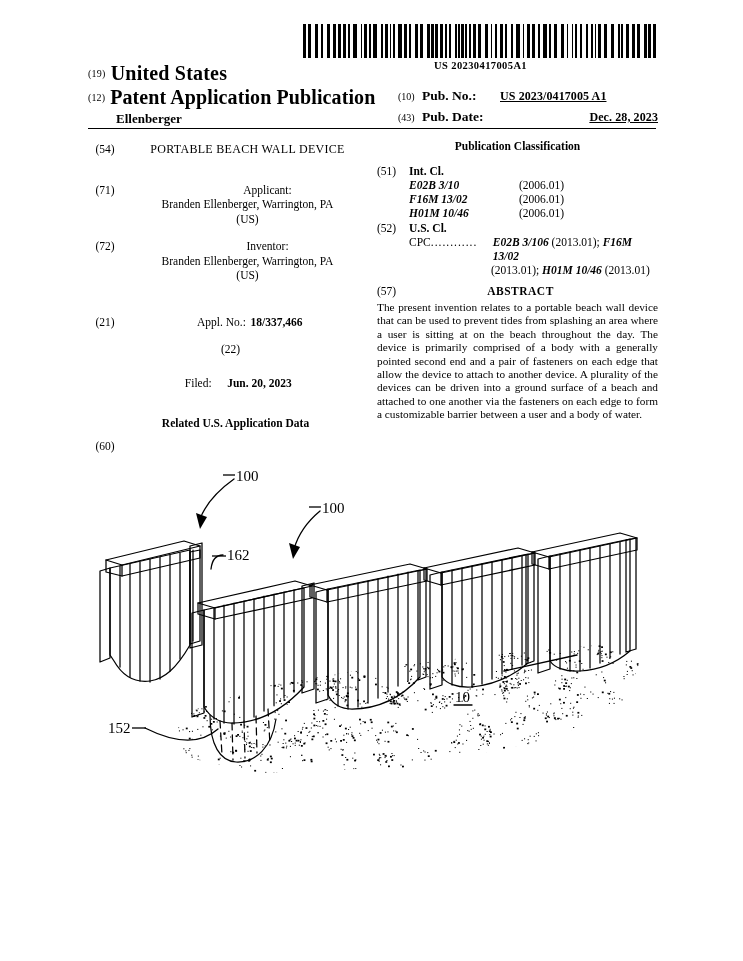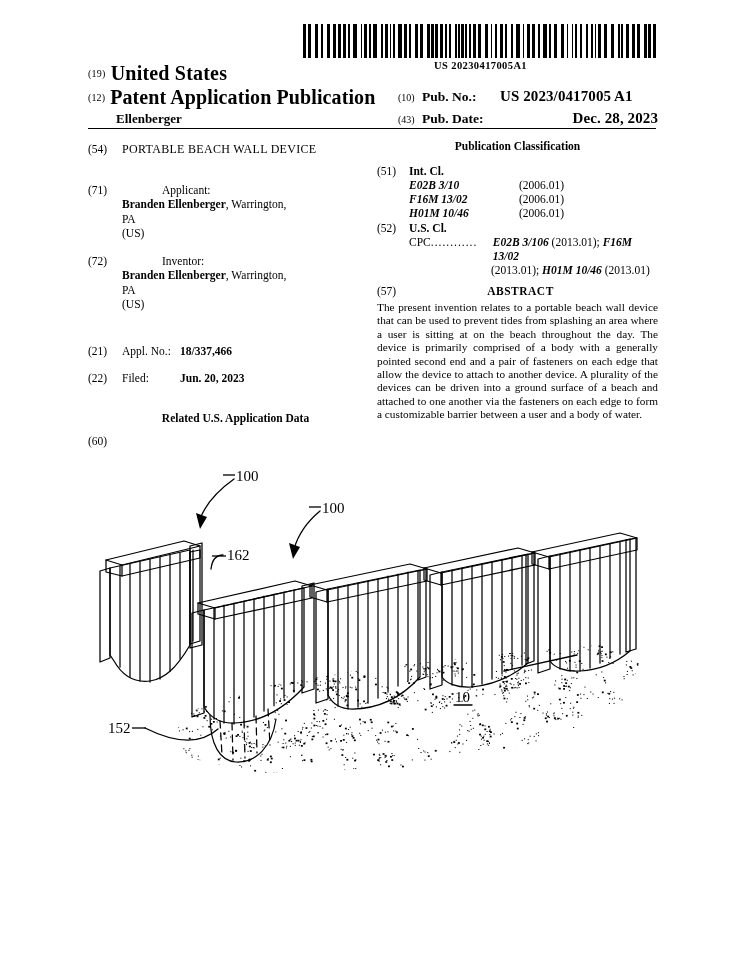--- a/index.html
+++ b/index.html
@@ -88,23 +88,24 @@
     font-size: 10px;
     width: 24px;
     flex: 0 0 24px;
   }
   .pubrow .lbl {
     font-size: 13.5px;
     font-weight: bold;
     flex: 0 0 78px;
   }
   .pubrow .val {
-    font-size: 15px;
+    font-size: 12px;
     font-weight: bold;
     letter-spacing: 0.1px;
+    text-decoration: underline;
   }
   .pubrow .val.right {
     margin-left: auto;
     padding-right: 2px;
   }
 
   .hr-main {
     position: absolute;
     left: 88px;
     top: 128px;
@@ -125,44 +126,45 @@
     left: 377px;
     top: 140px;
     width: 281px;
   }
 
   .field {
     display: flex;
     margin-bottom: 13px;
     font-size: 11.5px;
     line-height: 14.5px;
+    text-align: center;
   }
   .field .num {
     flex: 0 0 34px;
     font-size: 11.5px;
   }
   .field .body { flex: 1 1 auto; }
 
   .title54 {
     font-weight: normal;
     font-size: 12px;
     letter-spacing: 0.3px;
   }
 
   .role {
     display: inline-block;
     width: 58px;
     vertical-align: top;
     margin-left: 40px;
   }
   .role-val { display: inline-block; width: 178px; vertical-align: top; }
-  .nm { font-weight: bold; }
+  .nm { font-weight: normal; }
 
   .field.appl { margin-top: 26px; }
-  .field.filed { margin-top: 2px; }
+  .field.filed { margin-top: 2px; flex-direction: column; }
 
   .lbl-inline {
     display: inline-block;
     width: 58px;
   }
   .bold-val { font-weight: bold; }
 
   .related-hd {
     text-align: center;
     font-weight: bold;

